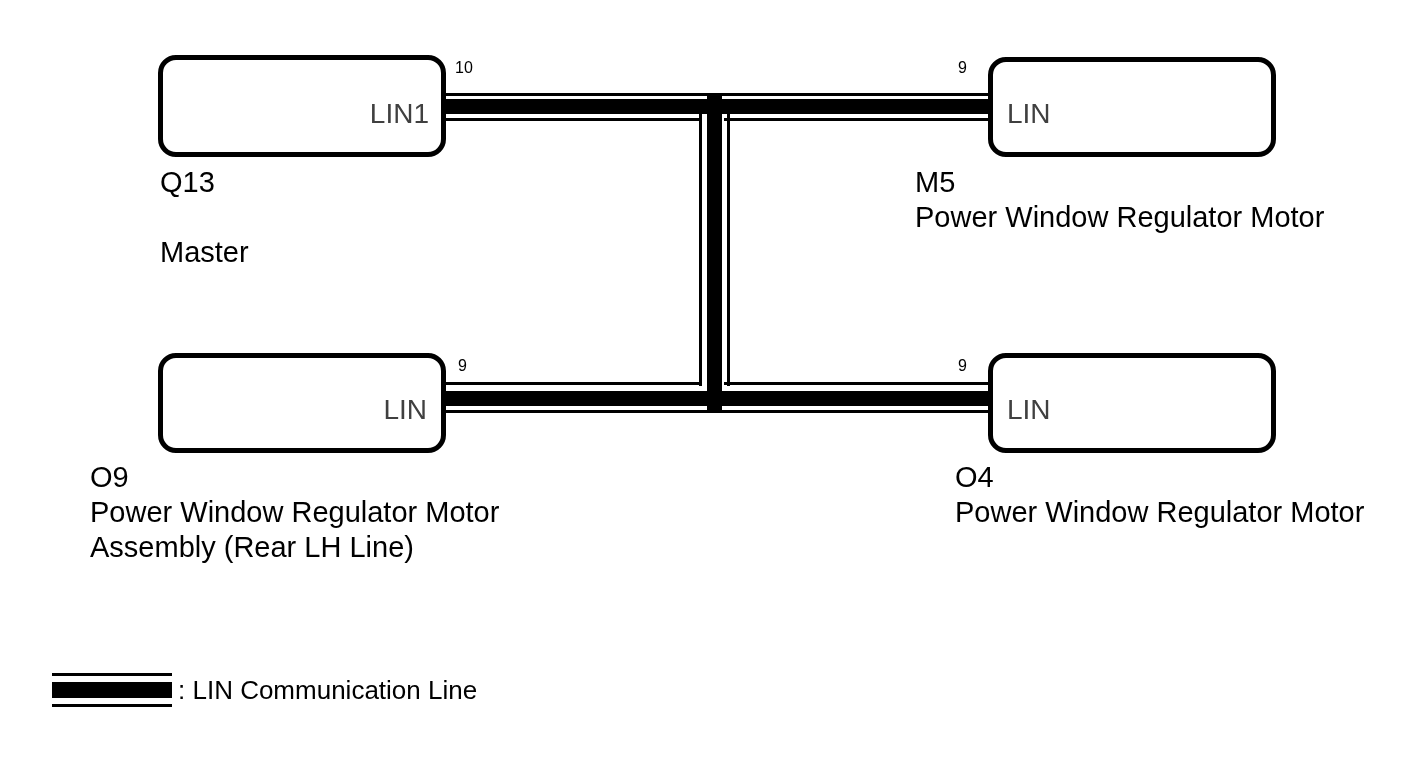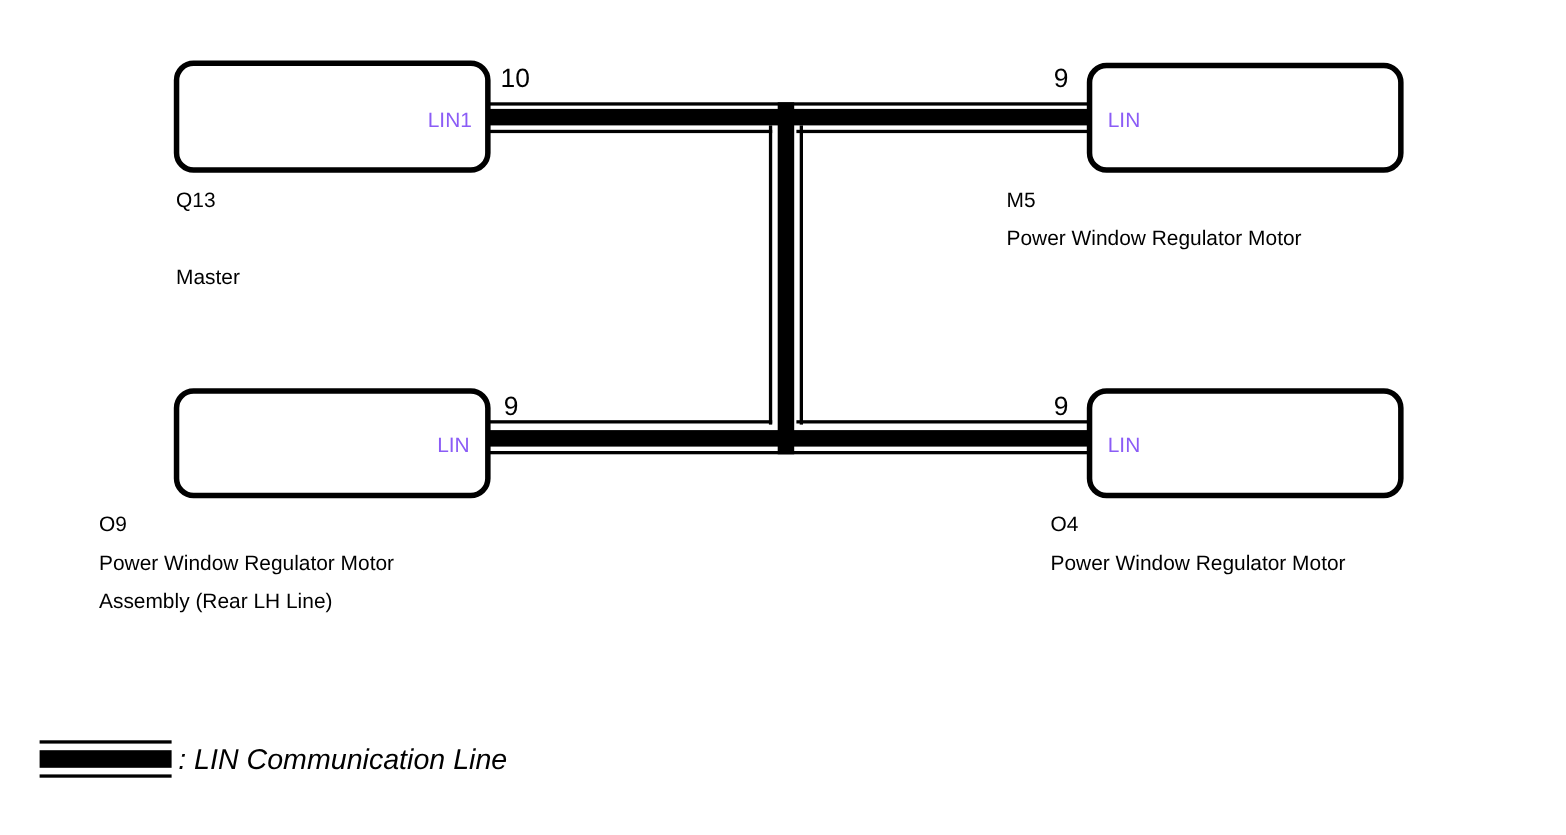--- a/index.html
+++ b/index.html
@@ -22,36 +22,36 @@
   .node-box {
     position: absolute;
     box-sizing: border-box;
     border: 5px solid #000000;
     border-radius: 18px;
     background: #ffffff;
     z-index: 3;
   }
   .node-pin-label {
     position: absolute;
-    font-size: 19px;
+    font-size: 28px;
     line-height: 1;
     white-space: nowrap;
-    color: #8b5cf6;
+    color: #404040;
   }
   .node-caption {
     position: absolute;
-    font-size: 19px;
+    font-size: 29px;
     line-height: 35px;
     white-space: pre;
     color: #000000;
     z-index: 4;
   }
   .pin-number {
     position: absolute;
-    font-size: 24px;
+    font-size: 16px;
     line-height: 1;
     white-space: nowrap;
     color: #000000;
     z-index: 5;
   }
   
   .bus-core-h {
     position: absolute;
     background: #000000;
     z-index: 2;
@@ -146,21 +146,21 @@
   </div>
   <span class="pin-number" style="left:458px; top:358px;">9</span>
   <div class="node-caption" style="left:90px; top:460px;"><span>O9</span><br><span>Power Window Regulator Motor</span><br><span>Assembly (Rear LH Line)</span></div>
 
   <div class="node-box" style="left:988px; top:353px; width:288px; height:100px;">
     <span class="node-pin-label" style="left:14px; top:38px;">LIN</span>
   </div>
   <span class="pin-number" style="left:958px; top:358px;">9</span>
   <div class="node-caption" style="left:955px; top:460px;"><span>O4</span><br><span>Power Window Regulator Motor</span><br></div>
 
-  <div class="legend" style="left:36px; top:673px;font-style:italic;">
+  <div class="legend" style="left:52px; top:673px;">
     <div class="legend-symbol">
       <div class="sym-rule-top"></div>
       <div class="sym-core"></div>
       <div class="sym-rule-bottom"></div>
     </div>
     <span class="legend-text">: LIN Communication Line</span>
   </div>
 
 </div>
 

